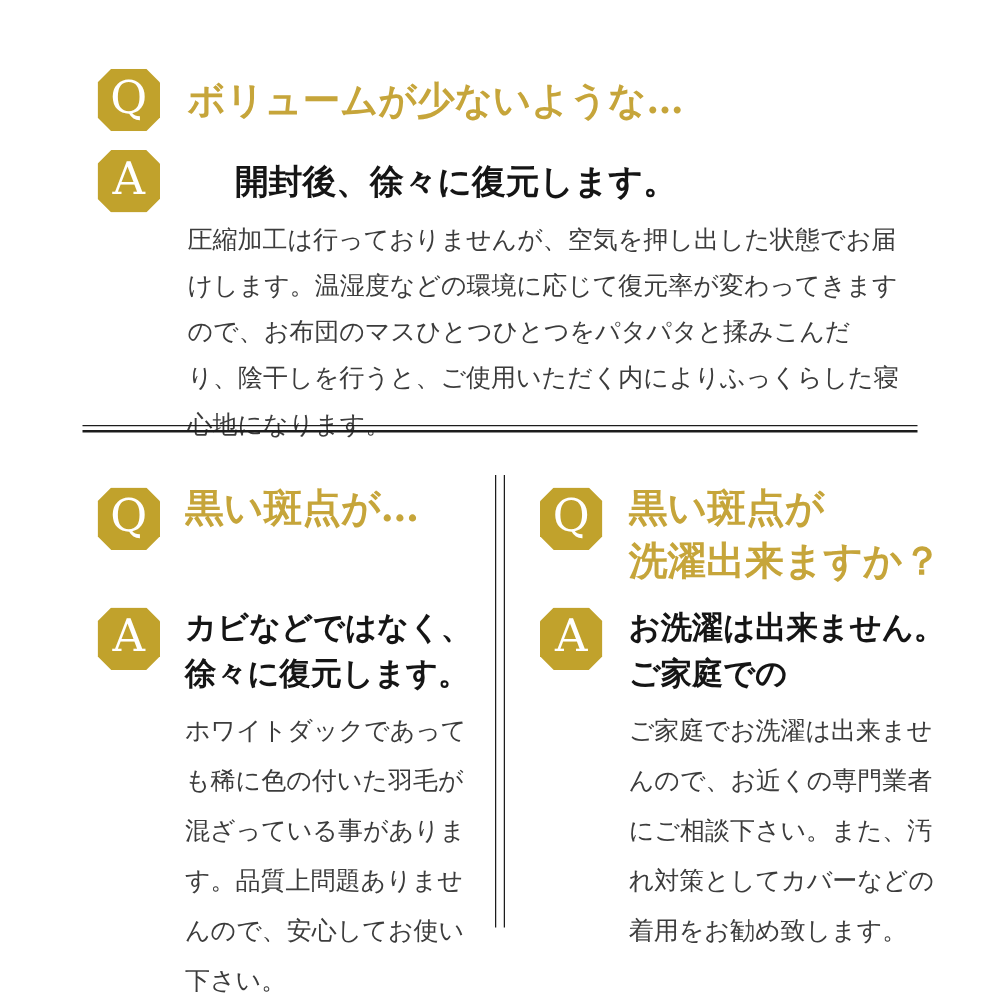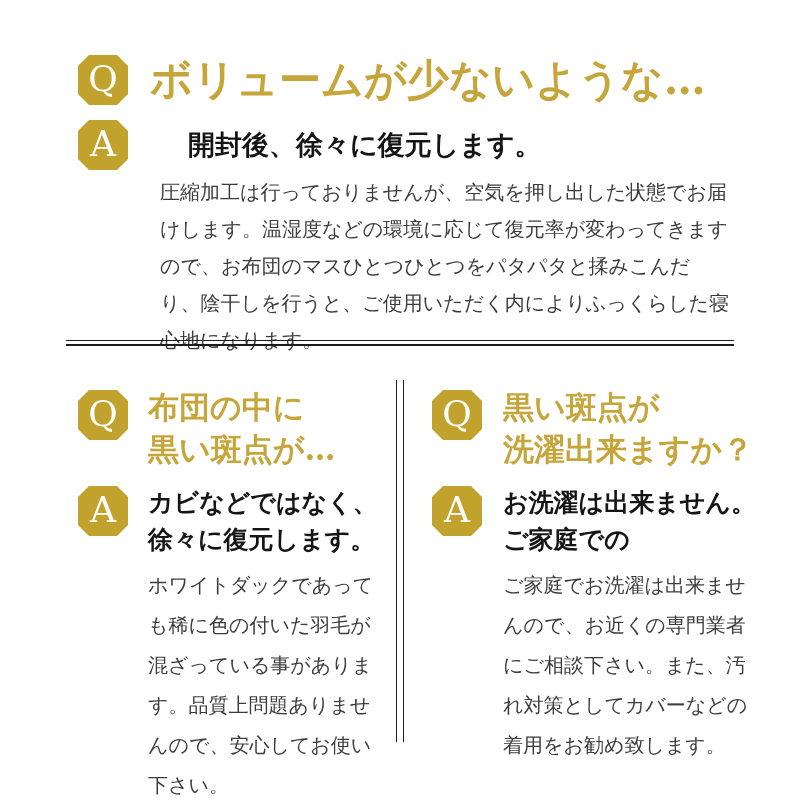--- a/index.html
+++ b/index.html
@@ -51,24 +51,24 @@
     white-space: nowrap;
   }
   .body-text {
     position: absolute;
     color: var(--body-text);
     font-size: 20px;
     text-align: left;
   }
   
   .top-q-badge   { left: 78px; top: 55px; }
-  .top-q-title   { left: 150px; top: 55px; height: 50px; display: flex; align-items: center; font-size: 42px; }
+  .top-q-title   { left: 150px; top: 55px; height: 50px; display: flex; align-items: center; font-size: 30px; }
   .top-a-badge   { left: 78px; top: 120px; }
   .top-a-title   { left: 150px; top: 120px; height: 50px; display: flex; align-items: center; font-size: 27px; margin-left: 38px; }
-  .top-body      { left: 160px; top: 174px; width: 570px; line-height: 37px; }
+  .top-body      { left: 150px; top: 174px; width: 570px; line-height: 37px; }
   
   .h-divider {
     position: absolute;
     left: 66px; top: 340px;
     width: 668px; height: 6px;
     border-top: 1px solid var(--divider);
     border-bottom: 2px solid var(--divider);
   }
   
   .v-divider {
@@ -111,21 +111,20 @@
     <p class="body-text top-body">圧縮加工は行っておりませんが、空気を押し出した状態でお届けします。温湿度などの環境に応じて復元率が変わってきますので、お布団のマスひとつひとつをパタパタと揉みこんだり、陰干しを行うと、ご使用いただく内によりふっくらした寝心地になります。</p>
   </section>
 
   <div class="h-divider"></div>
 
   <section class="left-col">
     <div class="badge q">
       <span class="badge-letter">Q</span>
     </div>
     <div class="q-title col-q-title">
-      <div>布団の中に</div>
       <div>黒い斑点が…</div>
     </div>
     <div class="badge a">
       <span class="badge-letter">A</span>
     </div>
     <div class="a-title col-a-title">
       <div>カビなどではなく、</div>
       <div>徐々に復元します。</div>
     </div>
     <p class="body-text col-body">ホワイトダックであっても稀に色の付いた羽毛が混ざっている事があります。品質上問題ありませんので、安心してお使い下さい。</p>

